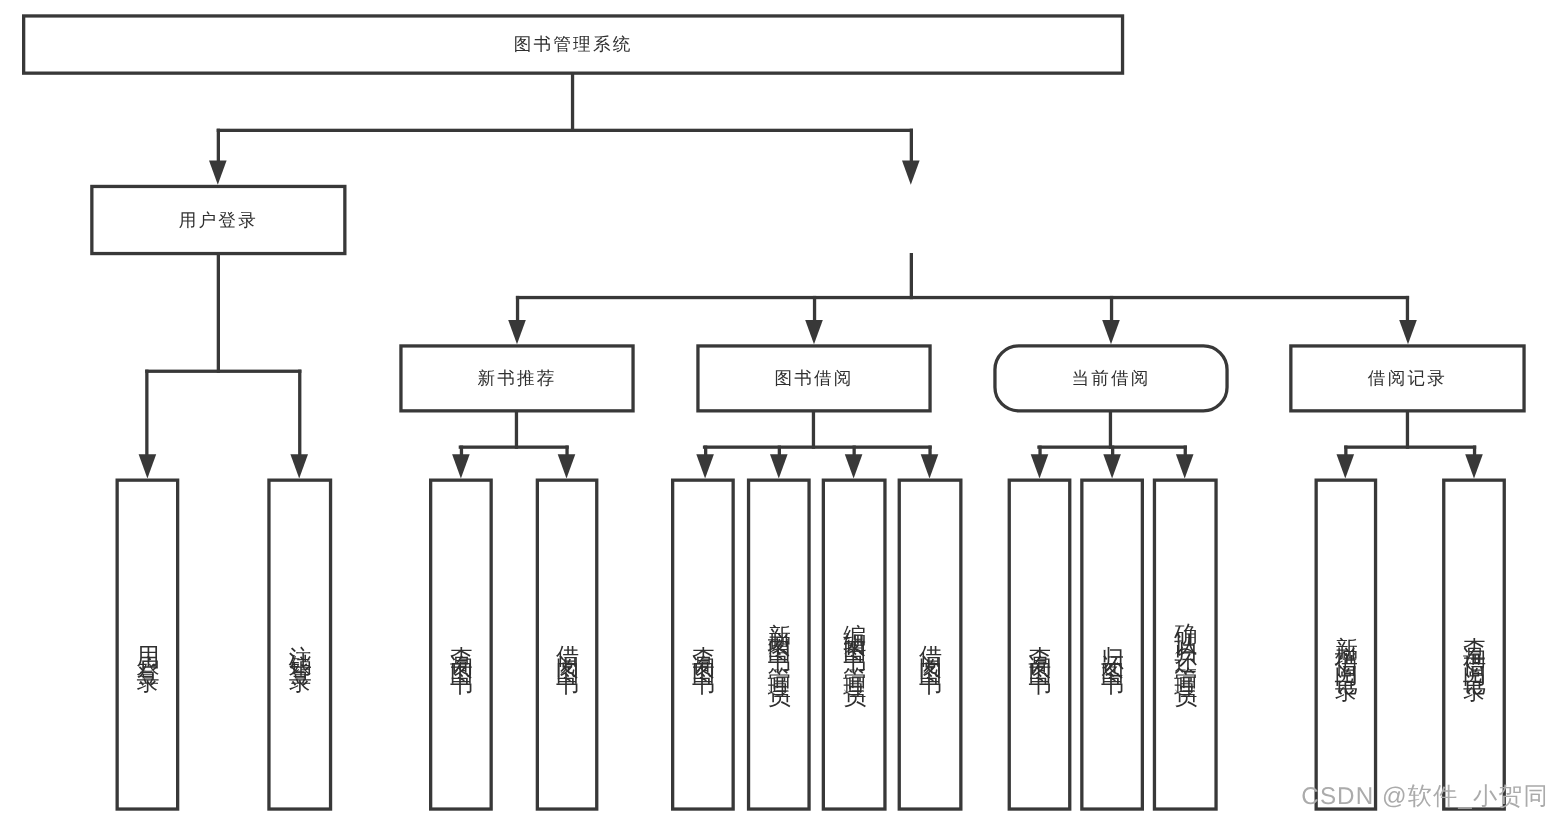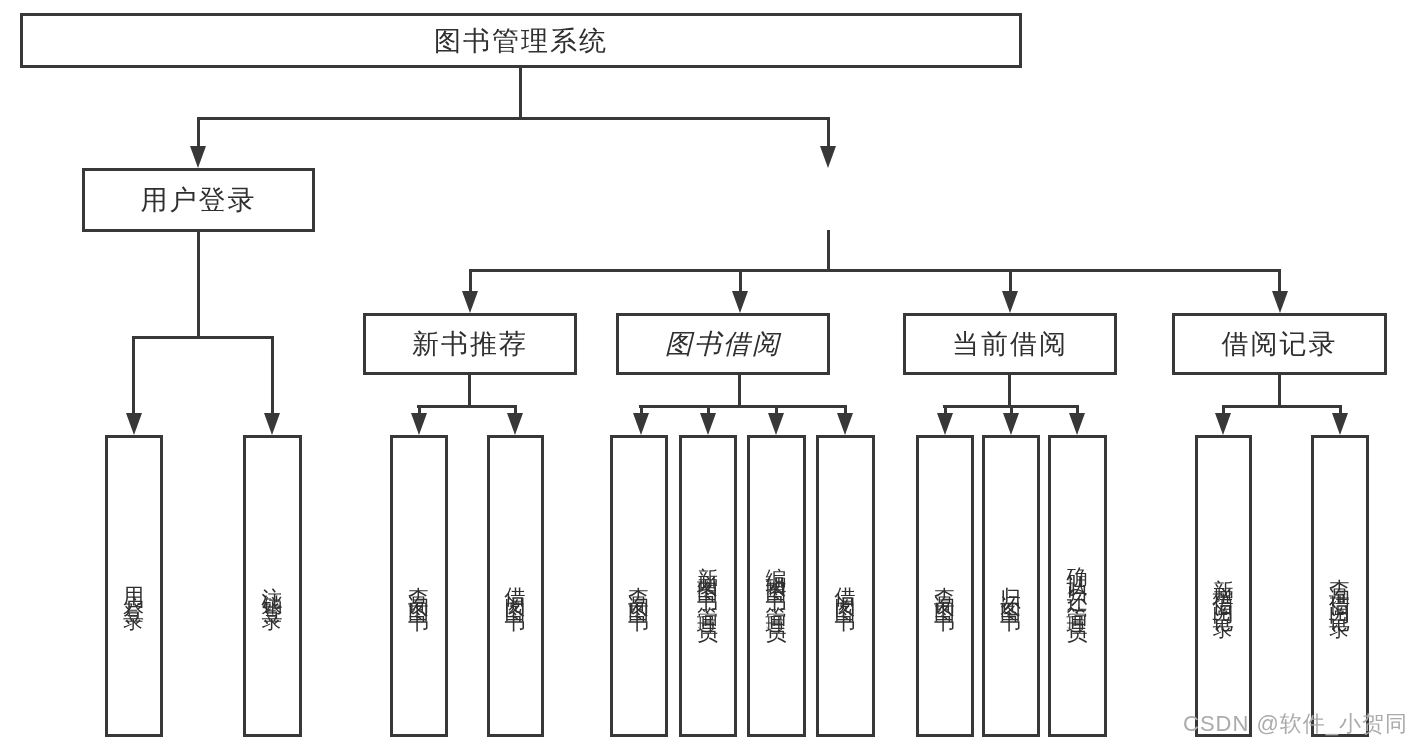--- a/index.html
+++ b/index.html
@@ -9,21 +9,21 @@
     font-family:"Liberation Sans", sans-serif;
     color:var(--text,#2f2f2f);
   }
   .canvas { position:relative; width:1405px; height:747px; background:#fff; overflow:hidden; }
 
   .box {
     position:absolute; background:#fff;
     border:3px solid var(--line,#383838);
     display:flex; align-items:center; justify-content:center;
   }
-  .box .lbl { font-size:27px; letter-spacing:2px; white-space:nowrap; color:var(--text,#2f2f2f); }
+  .box .lbl { font-size:16px; letter-spacing:2px; white-space:nowrap; color:var(--text,#2f2f2f); }
 
   .leaf .lbl {
     writing-mode:vertical-rl; text-orientation:mixed;
     font-size:21px; letter-spacing:8px; line-height:1;
     white-space:nowrap;
   }
 
   .hl, .vl { position:absolute; background:var(--line,#383838); }
   .hl { height:3px; }
   .vl { width:3px; }
@@ -75,24 +75,24 @@
   <div class="vl" style="left:1009px; top:269px; height:24px;"></div>
   <div class="vl" style="left:1278px; top:269px; height:24px;"></div>
   <div class="ar" style="left:462px; top:291px;"></div>
   <div class="ar" style="left:732px; top:291px;"></div>
   <div class="ar" style="left:1002px; top:291px;"></div>
   <div class="ar" style="left:1272px; top:291px;"></div>
 
   <div class="box" style="left:363px; top:313px; width:214px; height:62px;">
     <span class="lbl">新书推荐</span>
   </div>
-  <div class="box" style="left:616px; top:313px; width:214px; height:62px;font-style:italic;">
+  <div class="box" style="left:633px; top:313px; width:214px; height:62px;">
     <span class="lbl">图书借阅</span>
   </div>
-  <div class="box" style="left:903px; top:313px; width:214px; height:62px;">
+  <div class="box" style="left:903px; top:313px; width:214px; height:62px;border-radius:23px;">
     <span class="lbl">当前借阅</span>
   </div>
   <div class="box" style="left:1172px; top:313px; width:215px; height:62px;">
     <span class="lbl">借阅记录</span>
   </div>
 
   <div class="vl" style="left:468px; top:373px; height:35px;"></div>
   <div class="hl" style="left:417px; top:405px; width:100px;"></div>
   <div class="vl" style="left:418px; top:405px; height:10px;"></div>
   <div class="vl" style="left:514px; top:405px; height:10px;"></div>

